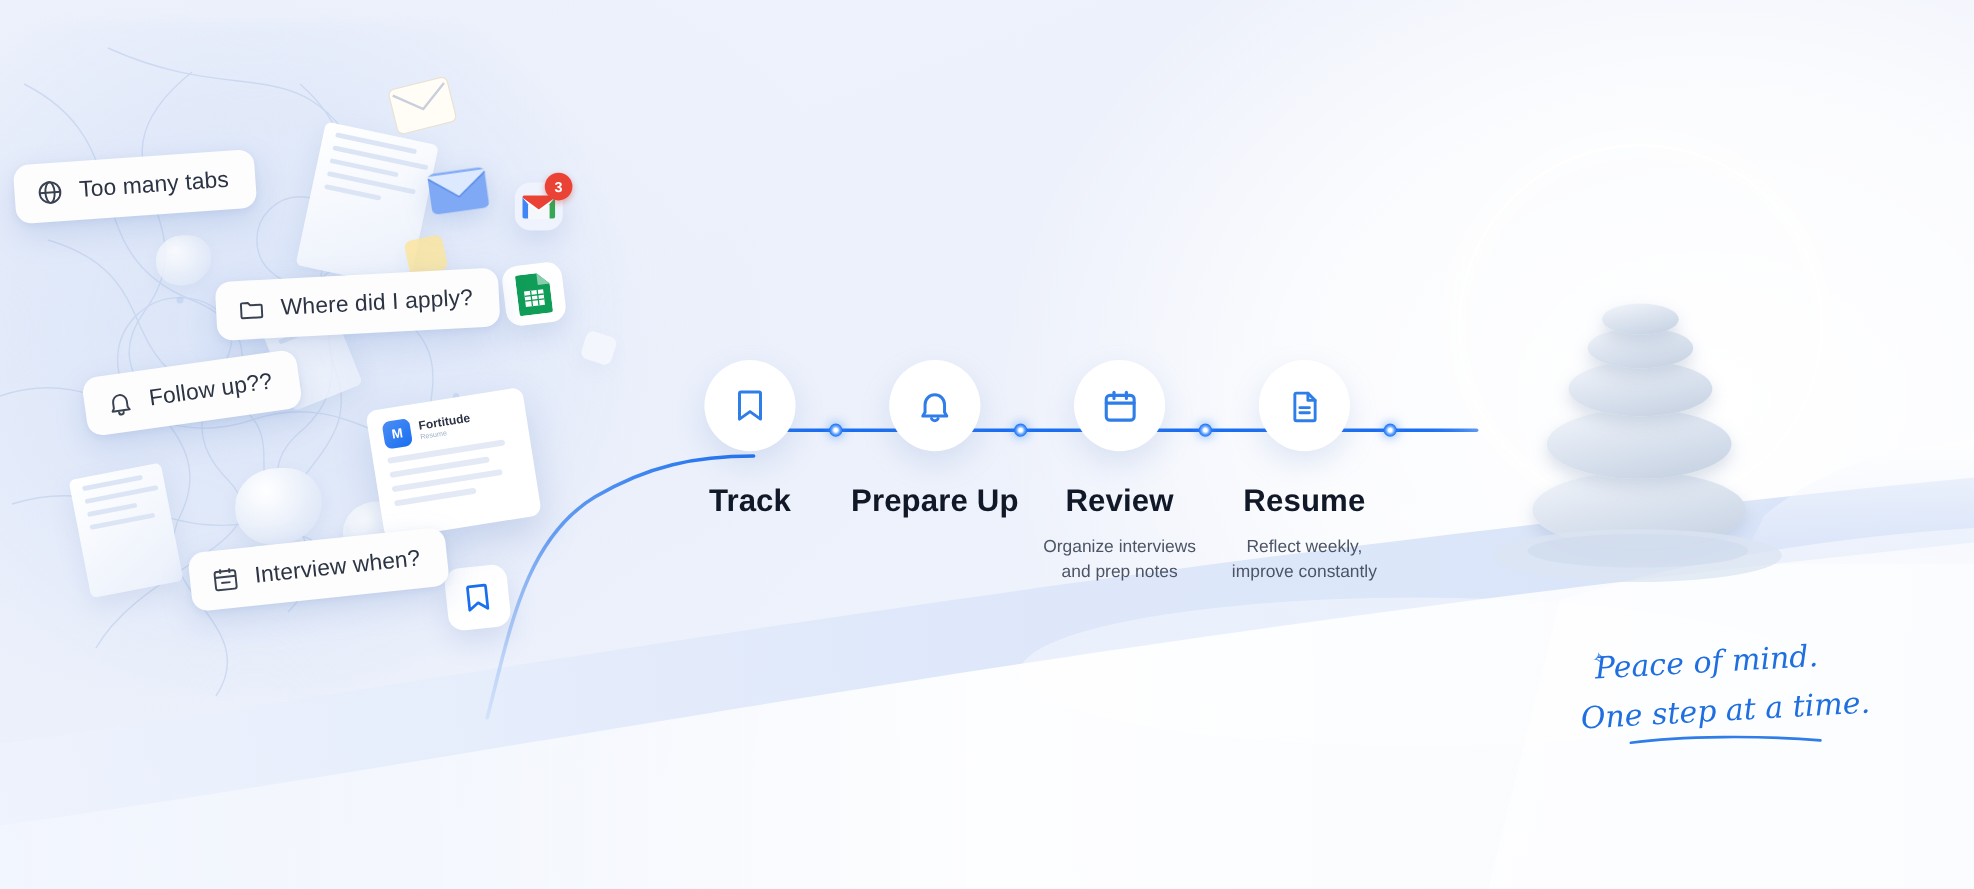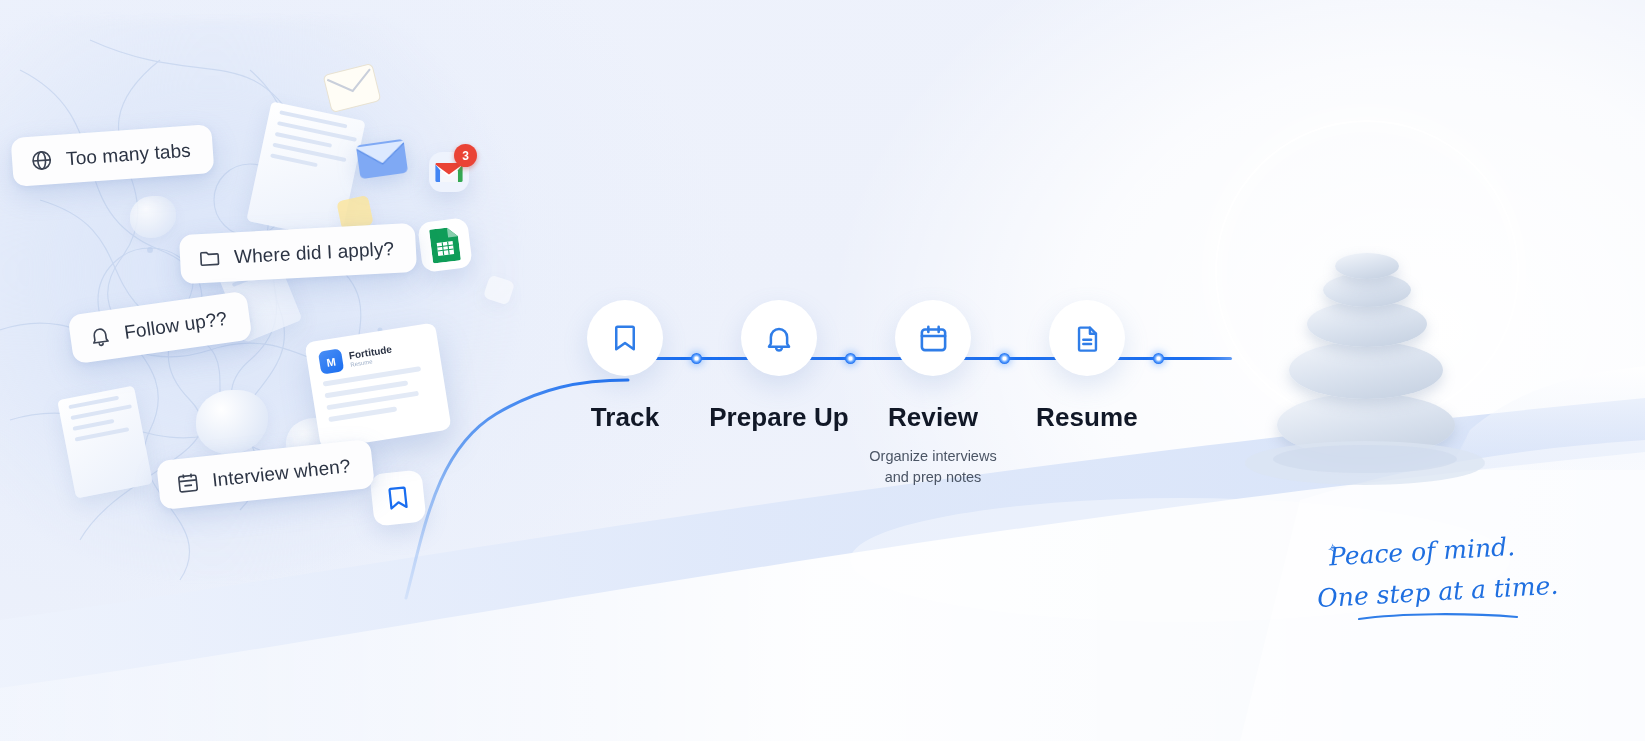--- a/index.html
+++ b/index.html
@@ -323,20 +323,21 @@
     <div class="step" style="left:567px;">
       <div class="circ">
         <svg width="29" height="33" viewBox="0 0 24 24" fill="none" stroke="#2f7de8" stroke-width="2" stroke-linecap="round" stroke-linejoin="round">
           <path d="M6 3h8l5 5v13a1 1 0 0 1-1 1H6a1 1 0 0 1-1-1V4a1 1 0 0 1 1-1z"></path>
           <path d="M14 3v5h5"></path>
           <line x1="8.5" y1="13" x2="15" y2="13"></line>
           <line x1="8.5" y1="16.5" x2="15" y2="16.5"></line>
         </svg>
       </div>
       <div class="slabel">Resume</div>
+      <div class="sdesc">Reflect weekly,<br>improve constantly</div>
     </div>
 
   </div>
 
   <div class="stones">
     <div class="halo"></div>
     <div class="stone" style="left:22px;top:218px;width:178px;height:64px;"></div>
     <div class="stone" style="left:34px;top:166px;width:154px;height:58px;"></div>
     <div class="stone" style="left:52px;top:126px;width:120px;height:46px;"></div>
     <div class="stone" style="left:68px;top:98px;width:88px;height:34px;"></div>

